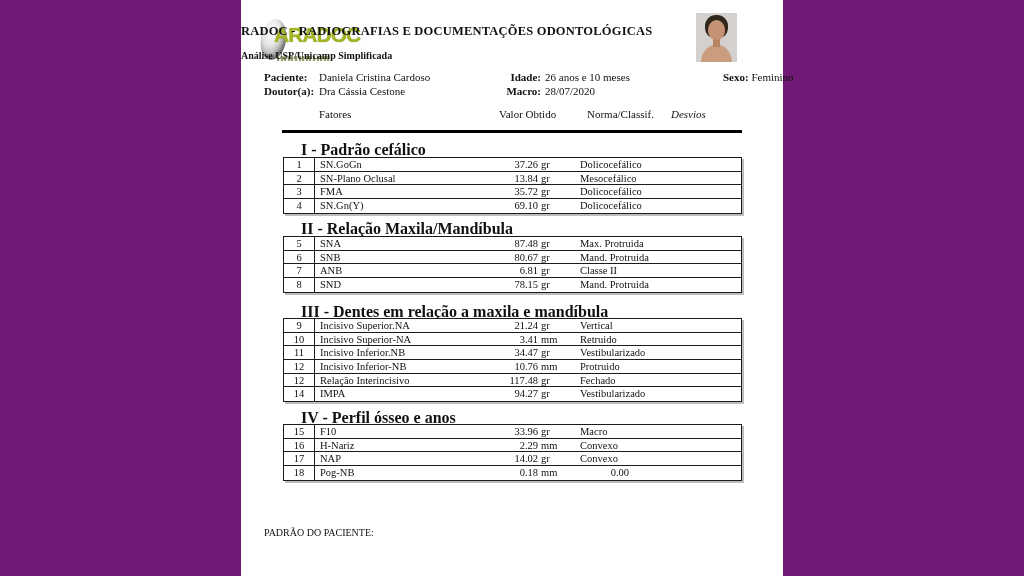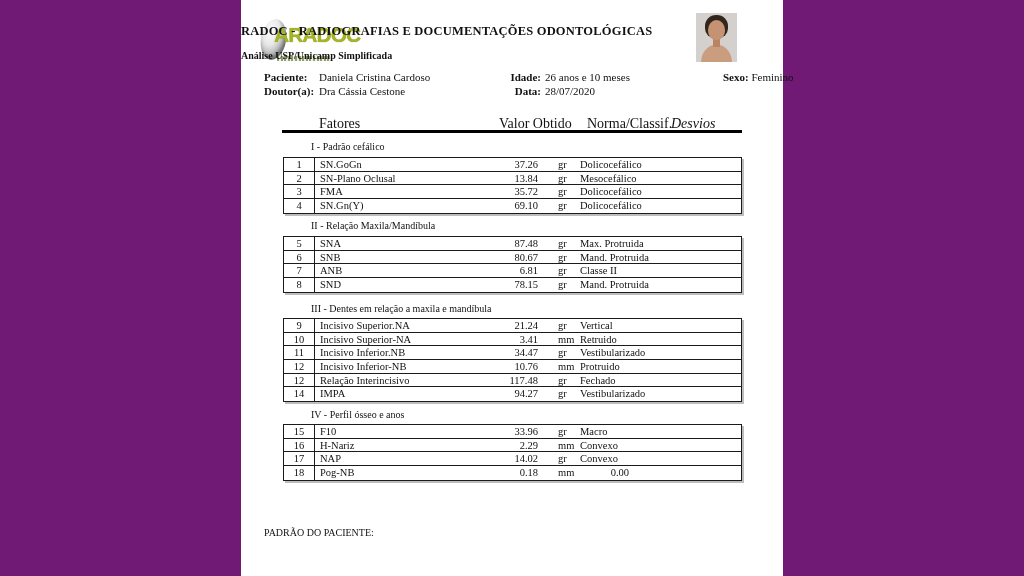--- a/index.html
+++ b/index.html
@@ -44,39 +44,39 @@
   .photo { position:absolute; left:455px; top:13px; width:41px; height:49px; background:#d3d0cd; overflow:hidden; }
   .photo .hair { position:absolute; left:9px; top:2px; width:23px; height:23px; background:#30261c; border-radius:48% 48% 42% 42%; }
   .photo .face { position:absolute; left:12px; top:7px; width:17px; height:20px; background:#c69274; border-radius:50% 50% 46% 46%; }
   .photo .neck { position:absolute; left:17px; top:24px; width:7px; height:10px; background:#b98463; }
   .photo .shoulders { position:absolute; left:5px; top:32px; width:31px; height:20px; background:#cb9d7f; border-radius:46% 46% 0 0 / 90% 90% 0 0; }
 
   .info-line { position:absolute; font-size:11px; white-space:nowrap; }
   .lbl { font-weight:bold; }
 
   
-  .col-headers { position:absolute; left:42px; top:116px; width:459px; height:12px; font-size:14px; }
+  .col-headers { position:absolute; left:42px; top:108px; width:459px; height:12px; font-size:11px; }
   .col-headers span { position:absolute; top:0; }
   .thick-rule { position:absolute; left:41px; top:130px; width:460px; height:3px; background:#000; }
 
   .section-head {
-    position:absolute; left:70px; font-size:10px; font-weight:normal; white-space:nowrap;
+    position:absolute; left:60px; font-size:16px; font-weight:bold; white-space:nowrap;
   }
   .tbl {
     position:absolute; left:42px; width:459px;
     border:1px solid #1b1b1b;
     background:#fff;
     box-shadow:2px 2px 0 #bdbdbd;
   }
   .t-row { display:flex; height:13.7px; line-height:13.4px; font-size:10.5px; border-bottom:1px solid #1b1b1b; }
   .t-row:last-child { border-bottom:none; }
   .c-num   { width:31px; text-align:center; border-right:1px solid #1b1b1b; flex:none; }
   .c-fator { width:150px; padding-left:5px; flex:none; white-space:nowrap; overflow:hidden; }
   .c-val   { width:73px; text-align:right; flex:none; }
-  .c-unit  { width:22px; padding-left:20px; flex:none; }
+  .c-unit  { width:22px; padding-left:3px; flex:none; }
   .c-sp    { width:20px; flex:none; }
   .c-norma { width:84px; flex:none; white-space:nowrap; }
   .c-norma.num-right { text-align:right; padding-right:35px; }
   .c-desvio{ flex:1; }
 
   
   .footer-line { position:absolute; left:23px; font-size:10px; white-space:nowrap; }
 </style>
 </head>
 <body>
@@ -108,21 +108,21 @@
     </div>
     <div class="info-line" style="left:23px; top:85px;">
       <span class="lbl">Doutor(a):</span>
       <span style="position:absolute; left:55px;">Dra Cássia Cestone</span>
     </div>
     <div class="info-line" style="left:240px; top:71px; width:60px; text-align:right;">
       <span class="lbl">Idade:</span>
     </div>
     <div class="info-line" style="left:304px; top:71px;">26 anos e 10 meses</div>
     <div class="info-line" style="left:240px; top:85px; width:60px; text-align:right;">
-      <span class="lbl">Data:</span>
+      <span class="lbl">Macro:</span>
     </div>
     <div class="info-line" style="left:304px; top:85px;">28/07/2020</div>
     <div class="info-line" style="left:436px; top:71px;margin-left:46px;">
       <span class="lbl">Sexo:</span>
       <span>Feminino</span>
     </div>
 
     <div class="col-headers">
       <span style="left:36px;">Fatores</span>
       <span style="left:216px;">Valor Obtido</span>

